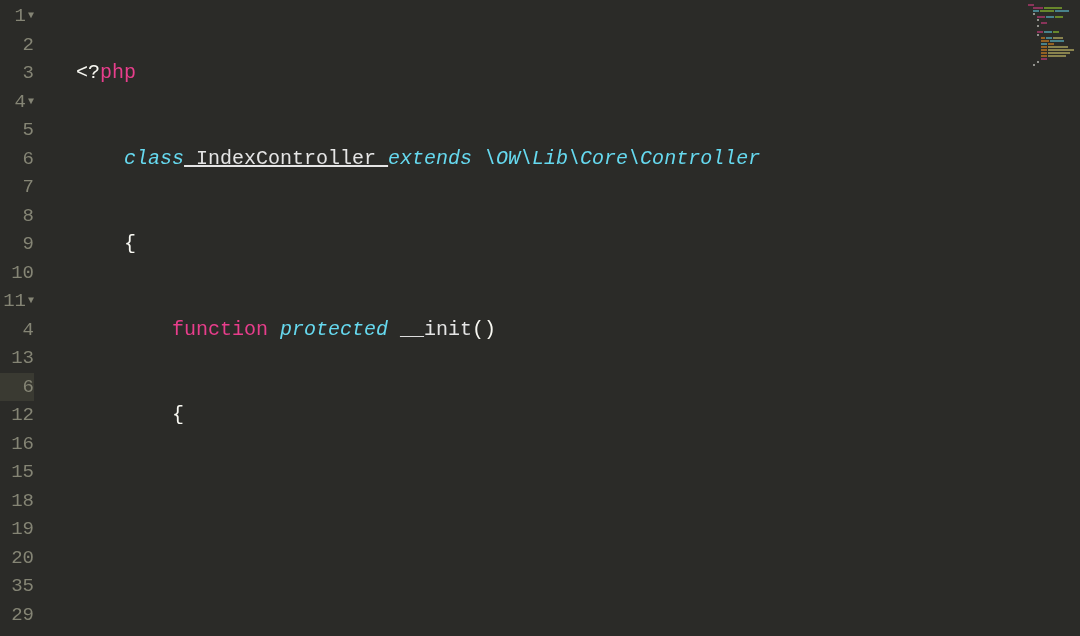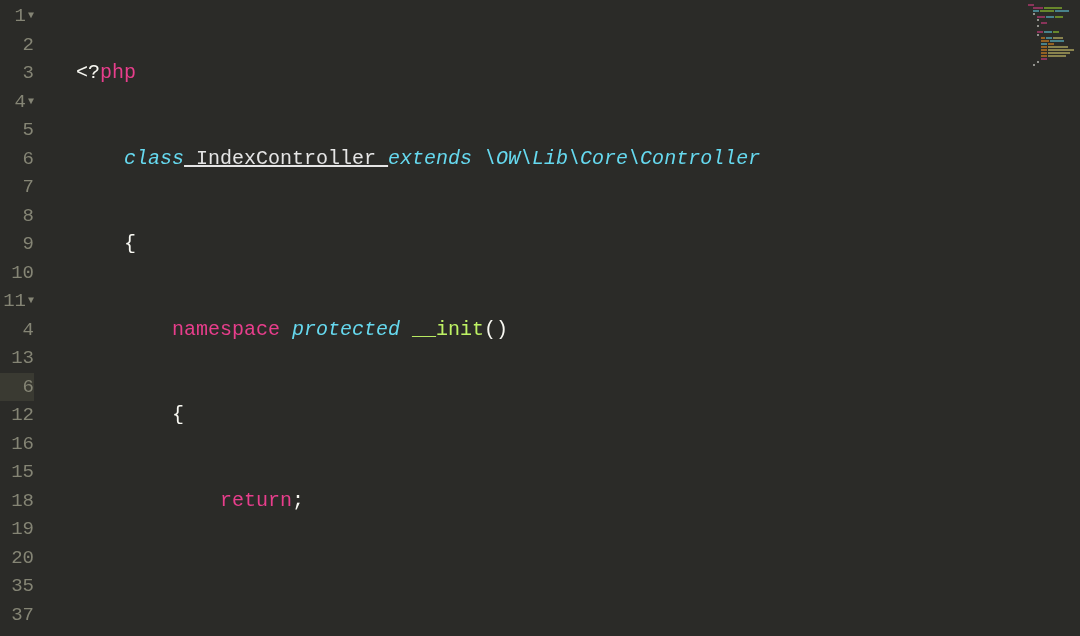--- a/index.html
+++ b/index.html
@@ -64,21 +64,21 @@
       margin-bottom: 1px;
       display: flex;
       gap: 1px;
     }
     .mm-seg {
       height: 2px;
     }
     .c-kw   { color: #e83e8c; }
     .c-kw2  { color: #66d9ef; font-style: italic; text-align: center; }
     .c-cls  { color: #e5e5e5; text-decoration: underline; }
-    .c-fn   { color: #bef264; }
+    .c-fn   { color: #e5e5e5; }
     .c-punc { color: #f8f8f2; }
     .c-ns   { color: #f8f8f2; }
     .c-tag  { color: #f8f8f2; }
   </style>
 </head>
 <body>
 
 <div class="gutter" id="gutter">
     <div class="ln">1<span class="fold">▼</span></div>
     <div class="ln">2</div>
@@ -94,30 +94,29 @@
     <div class="ln">4</div>
     <div class="ln">13</div>
     <div class="ln highlight">6</div>
     <div class="ln">12</div>
     <div class="ln">16</div>
     <div class="ln">15</div>
     <div class="ln">18</div>
     <div class="ln">19</div>
     <div class="ln">20</div>
     <div class="ln">35</div>
-    <div class="ln">37</div>
+    <div class="ln">29</div>
   </div>
 
 <div class="code">
   <div class="line"><span class="c-tag">&lt;?</span><span class="c-kw">php</span></div>
   <div class="line"><span>    </span><span class="c-kw2">class</span><span class="c-cls"> IndexController </span><span class="c-kw2">extends</span><span class="c-kw2"> \OW\Lib\Core\Controller</span></div>
   <div class="line"><span>    </span><span class="c-punc">{</span></div>
-  <div class="line"><span>        </span><span class="c-kw">namespace </span><span class="c-kw2">protected</span><span class="c-fn"> __init</span><span class="c-punc">()</span></div>
+  <div class="line"><span>        </span><span class="c-kw">function </span><span class="c-kw2">protected</span><span class="c-fn"> __init</span><span class="c-punc">()</span></div>
   <div class="line"><span>        </span><span class="c-punc">{</span></div>
-  <div class="line"><span>            </span><span class="c-kw">return</span><span class="c-punc">;</span></div>
   
   
   
   
   
   
   
   
   
   

